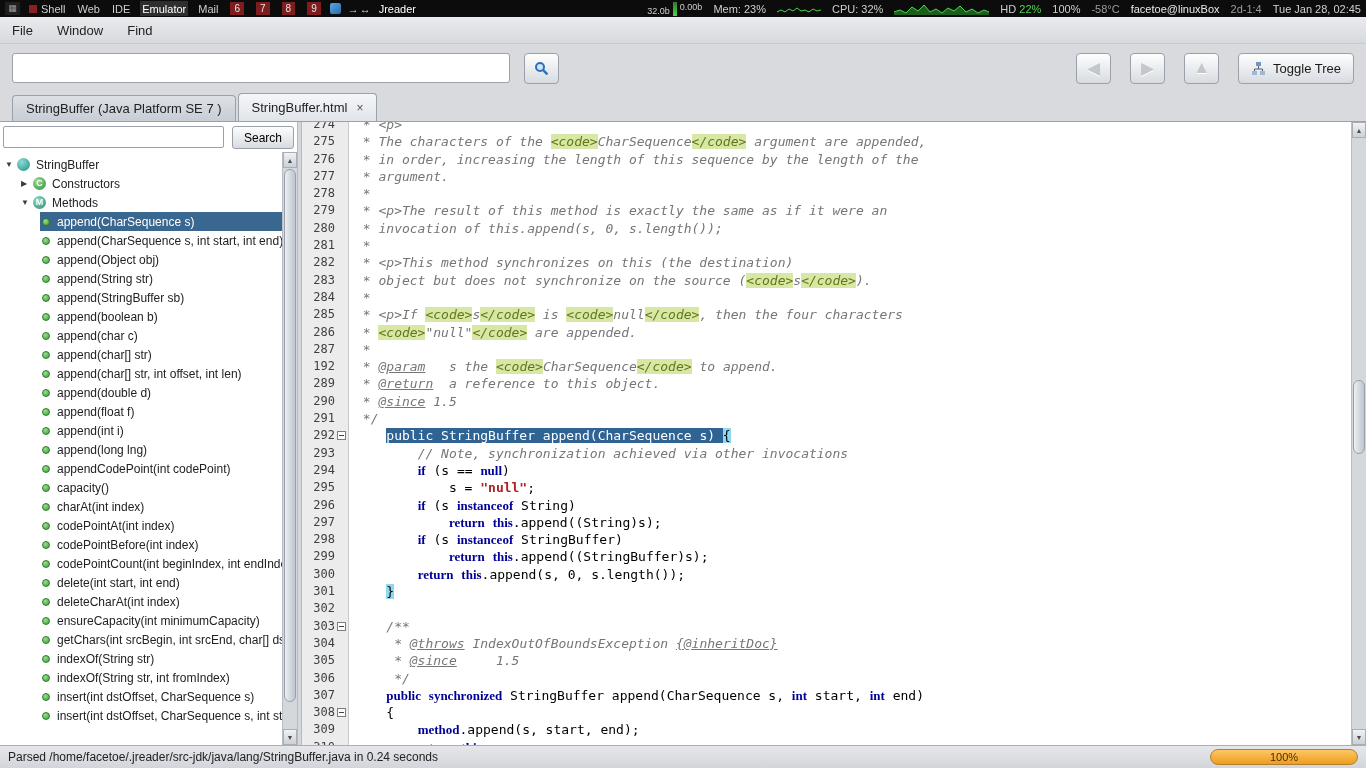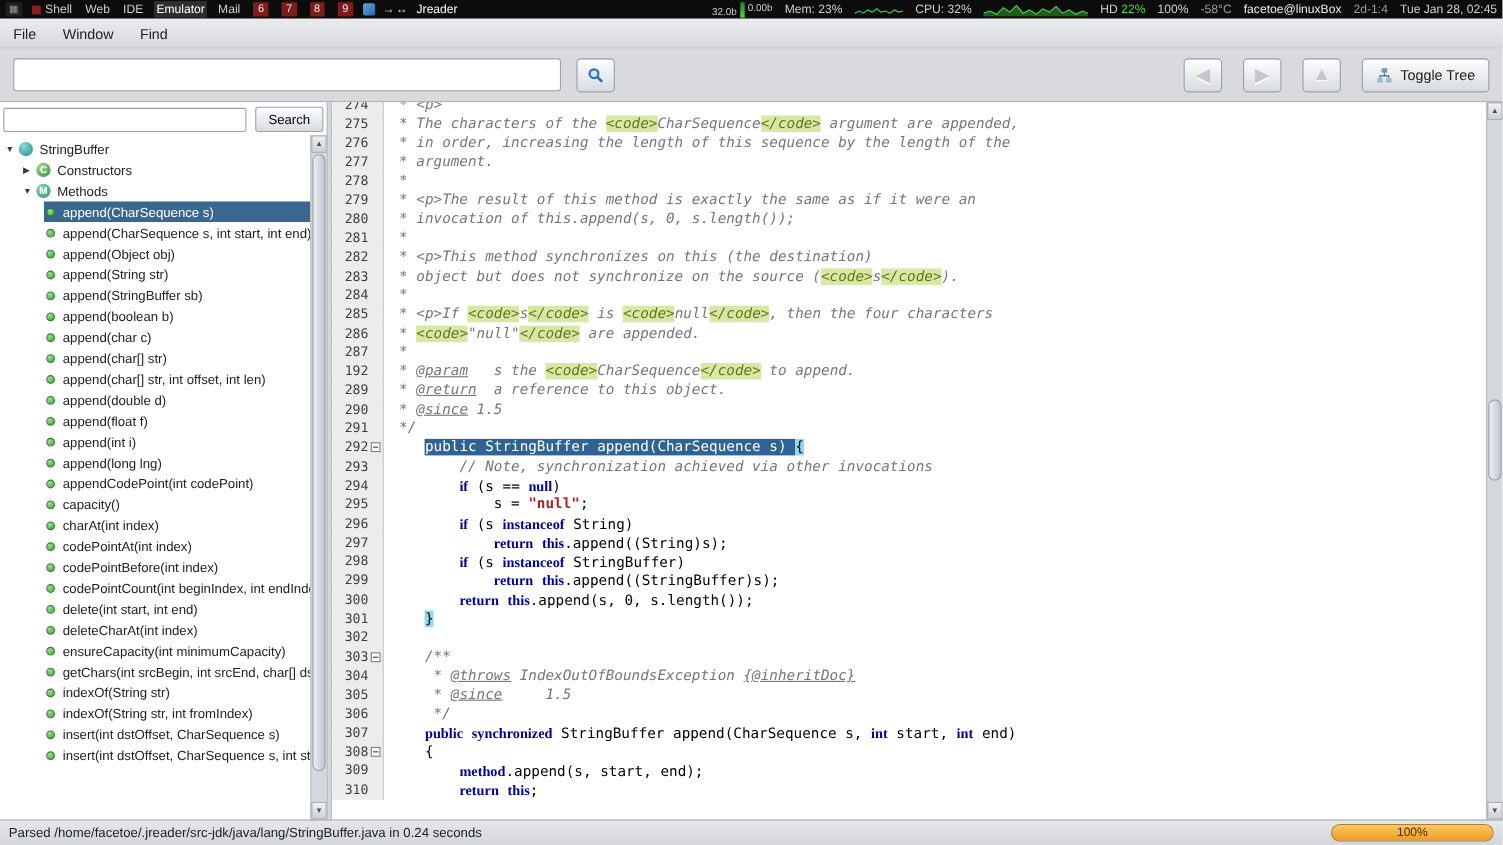--- a/index.html
+++ b/index.html
@@ -53,21 +53,21 @@
          border:1px solid #9aa1ab; border-bottom:none; border-radius:4px 4px 0 0;
          background:linear-gradient(#dde1e6,#c7cdd5); cursor:default; }
   .tab.active { height:28px; background:linear-gradient(#f5f7f9,#e0e4e9); }
   .tab-close { color:#555; font-size:12px; line-height:12px; }
 
   
   .content { flex:1; min-height:0; display:flex; border-top:1px solid #9aa1ab; background:#fff; }
 
   
   .sidebar { width:297px; flex:none; display:flex; flex-direction:column; background:#fff; min-height:0; }
-  .side-top { display:flex; gap:8px; padding:4px 3px 3px 3px; flex:none;align-items:flex-end; }
+  .side-top { display:flex; gap:8px; padding:4px 3px 3px 3px; flex:none; }
   .side-search { flex:1; height:22px; border:1px solid #9aa1ab; border-radius:2px; padding:0 5px; font-size:12px; outline:none; font-family:inherit; }
   .side-btn { width:62px; height:23px; font-size:12px; border:1px solid #9aa1ab; border-radius:3px;
               background:linear-gradient(#fdfdfd,#d7dbe0); cursor:default; }
   .tree-wrap { flex:1; min-height:0; display:flex; }
   .tree { flex:1; overflow:hidden; padding-top:3px; font-size:12px; min-width:0; }
   .tree-row { height:19px; display:flex; align-items:center; white-space:nowrap; overflow:hidden; }
   .lvl0 { padding-left:5px; } .lvl1 { padding-left:21px; } .lvl2 { padding-left:40px;align-items:flex-end; }
   .arr { width:12px; font-size:8px; color:#3c3c3c; flex:none; }
   .ball { width:13px; height:13px; border-radius:50%; margin-right:6px; flex:none;
           color:#fff; font-size:9px; font-weight:bold; line-height:13px; text-align:center; }
@@ -212,20 +212,29 @@
             <rect x="5" y="1" width="5" height="4" fill="#6f96c2" stroke="#3c6败" stroke-width="0"></rect>
             <rect x="1" y="10" width="5" height="4" fill="#9fb8d6"></rect>
             <rect x="9" y="10" width="5" height="4" fill="#9fb8d6"></rect>
             <path d="M7.5 5 v3 M7.5 8 H3.5 v2 M7.5 8 h4 v2" stroke="#56606c" stroke-width="1" fill="none"></path>
           </svg>
         <span>Toggle Tree</span>
       </button>
     </span>
   </div>
 
+  <div class="tabbar">
+    <div class="tab">
+      <span>StringBuffer (Java Platform SE 7 )</span>
+    </div>
+    <div class="tab active">
+      <span>StringBuffer.html</span>
+      <span class="tab-close">×</span>
+    </div>
+  </div>
 
   <div class="content">
 
     <div class="sidebar">
       <div class="side-top">
         <input class="side-search" value="" style="">
         <button class="side-btn">Search</button>
       </div>
       <div class="tree-wrap">
         <div class="tree">

